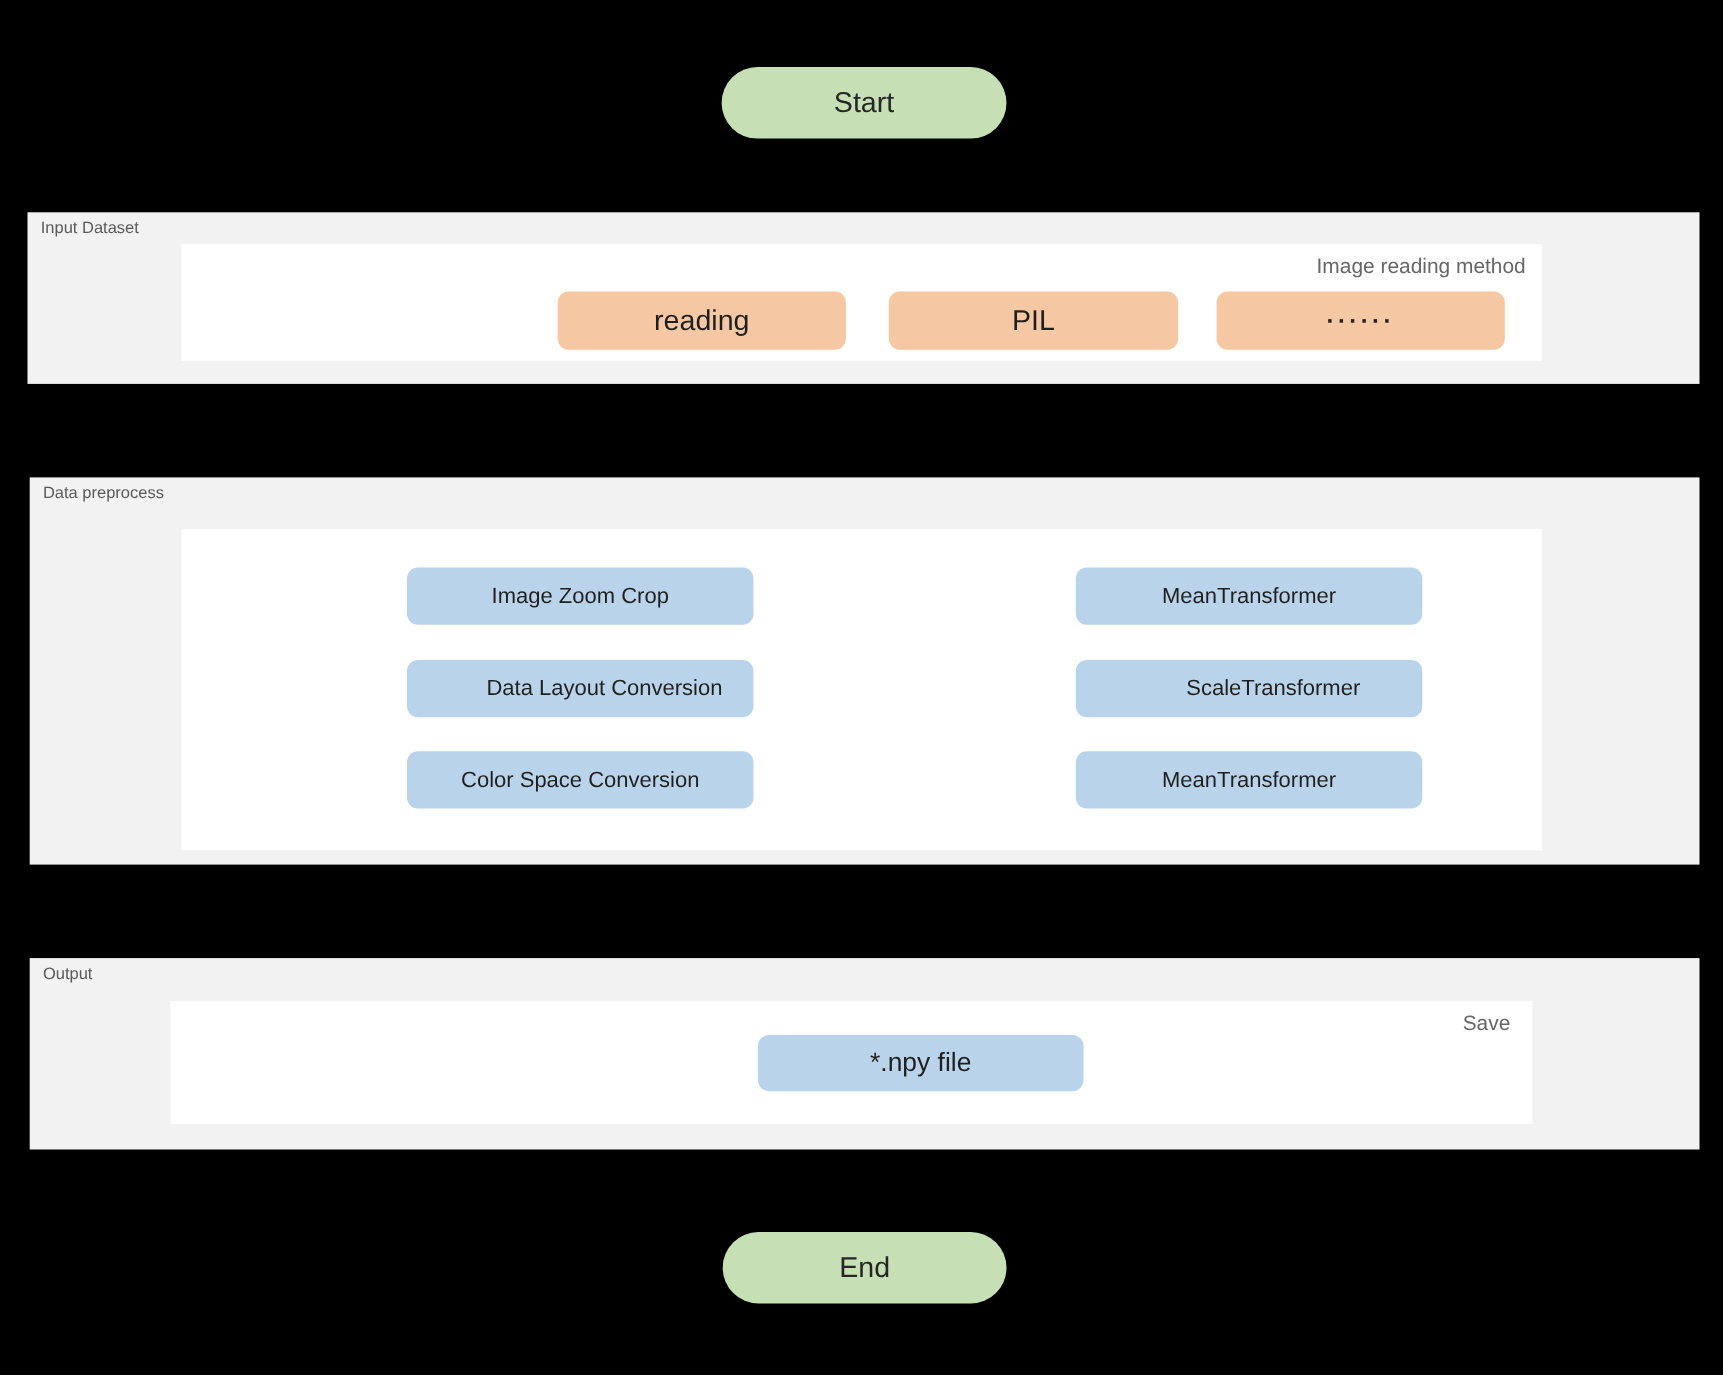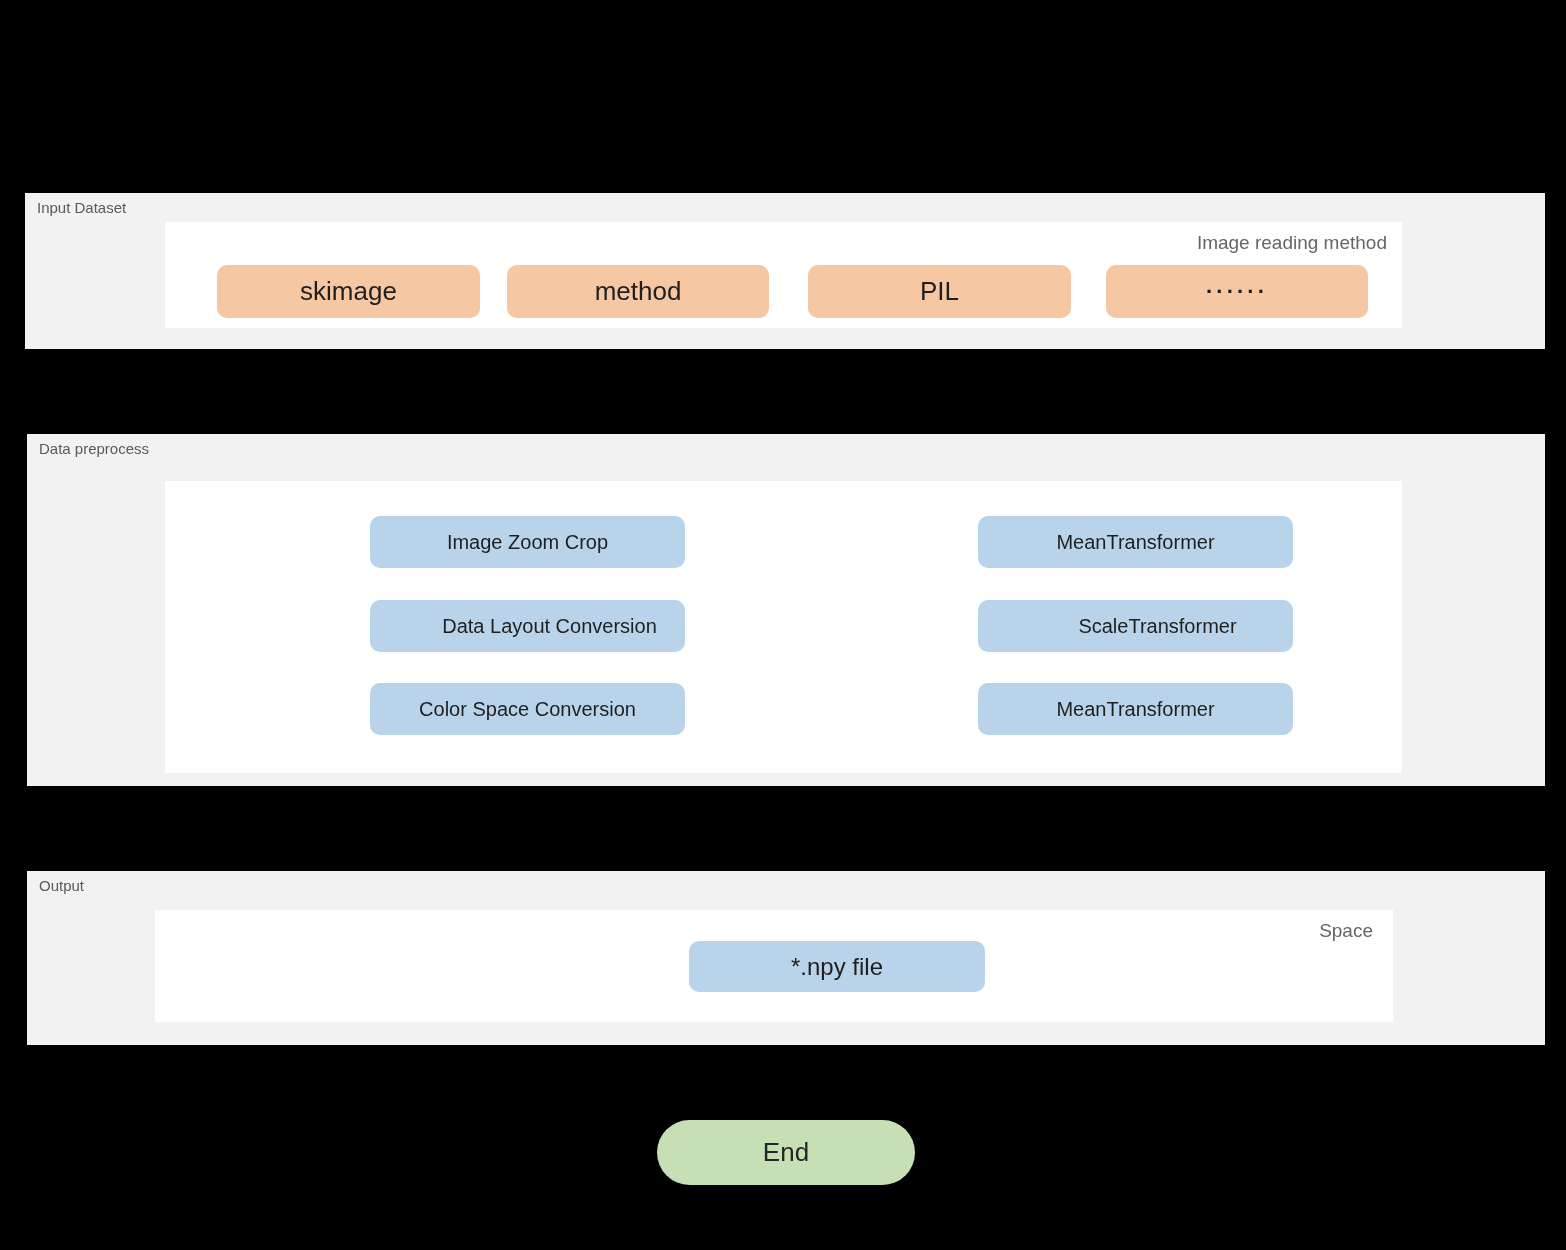--- a/index.html
+++ b/index.html
@@ -83,48 +83,50 @@
   .section.output .panel { left: 128px; top: 39px; width: 1238px; height: 112px; }
   .section.output .note { top: 10px; right: 20px; }
 
   .node.blue.npy { left: 486px; top: 31px; width: 296px; height: 51px; font-size: 24px; }
 </style>
 </head>
 <body>
 
 <div class="canvas">
 
+  <div class="terminal start">
+    <span>Start</span>
+  </div>
 
   <div class="section input">
     <div class="section-title">Input Dataset</div>
     <div class="panel">
       <div class="note">Image reading method</div>
-      <div class="node orange i0">skimage</div>
-      <div class="node orange i1">method</div>
+      <div class="node orange i1">reading</div>
       <div class="node orange i2">PIL</div>
       <div class="node orange i3">······</div>
     </div>
   </div>
 
   <div class="section preprocess">
     <div class="section-title">Data preprocess</div>
     <div class="panel">
       <div class="node blue colL row0">Image Zoom Crop</div>
       <div class="node blue colL row1">Data Layout Conversion</div>
       <div class="node blue colL row2">Color Space Conversion</div>
       <div class="node blue colR row0">MeanTransformer</div>
       <div class="node blue colR row1">ScaleTransformer</div>
       <div class="node blue colR row2">MeanTransformer</div>
     </div>
   </div>
 
   <div class="section output">
     <div class="section-title">Output</div>
     <div class="panel">
-      <div class="note">Space</div>
+      <div class="note">Save</div>
       <div class="node blue npy">*.npy file</div>
     </div>
   </div>
 
   <div class="terminal end">
     <span>End</span>
   </div>
 
 </div>
 

